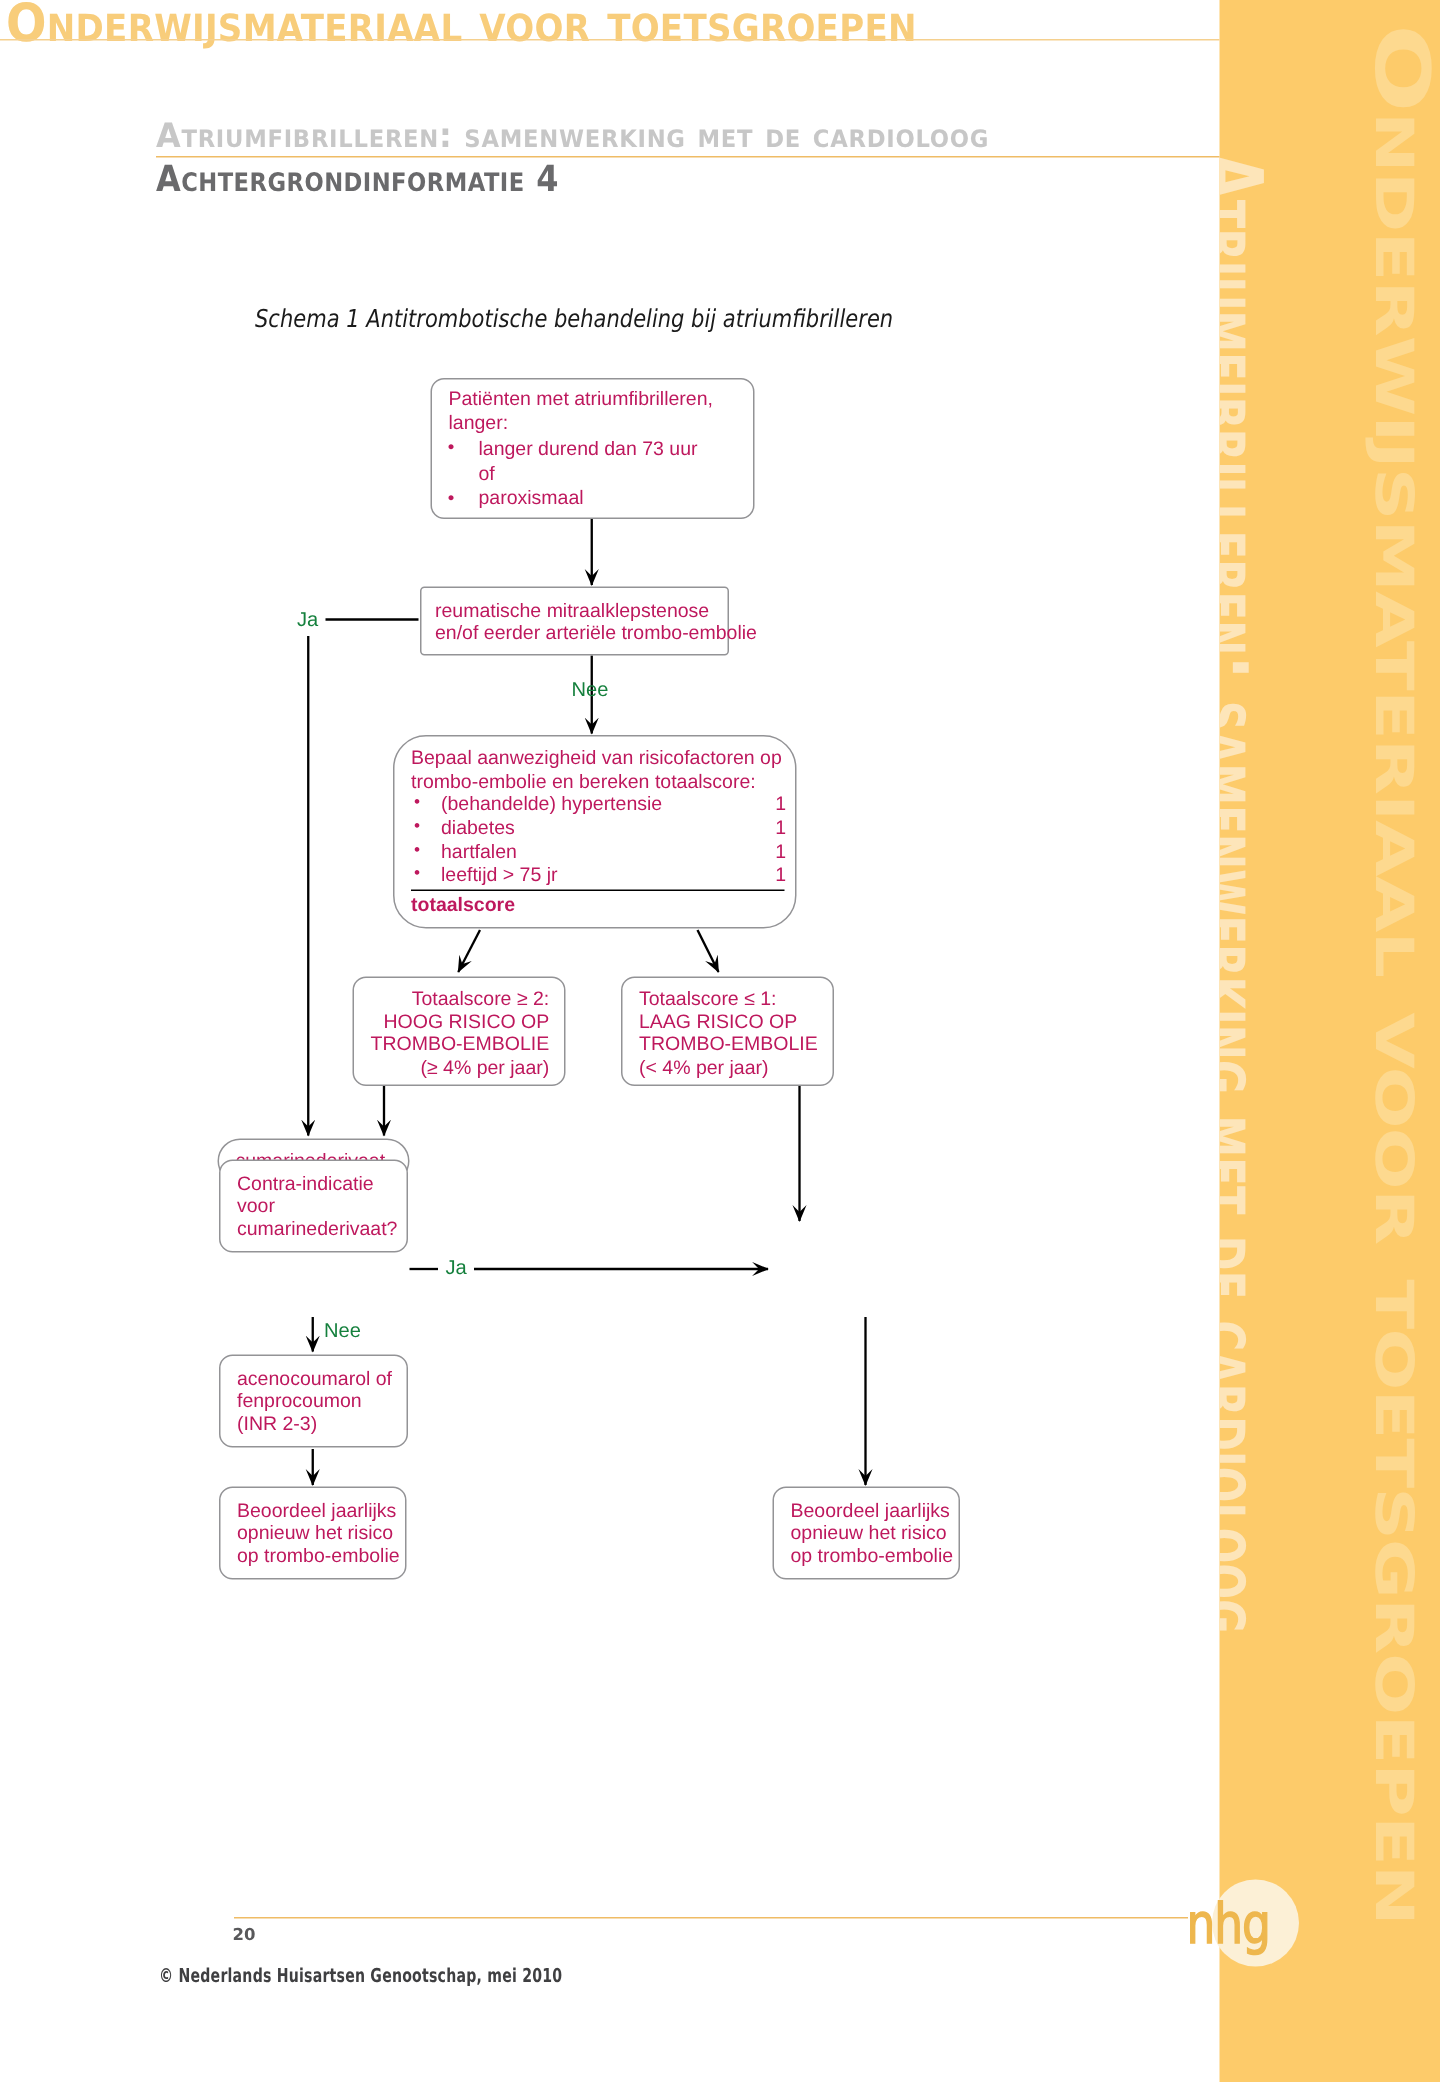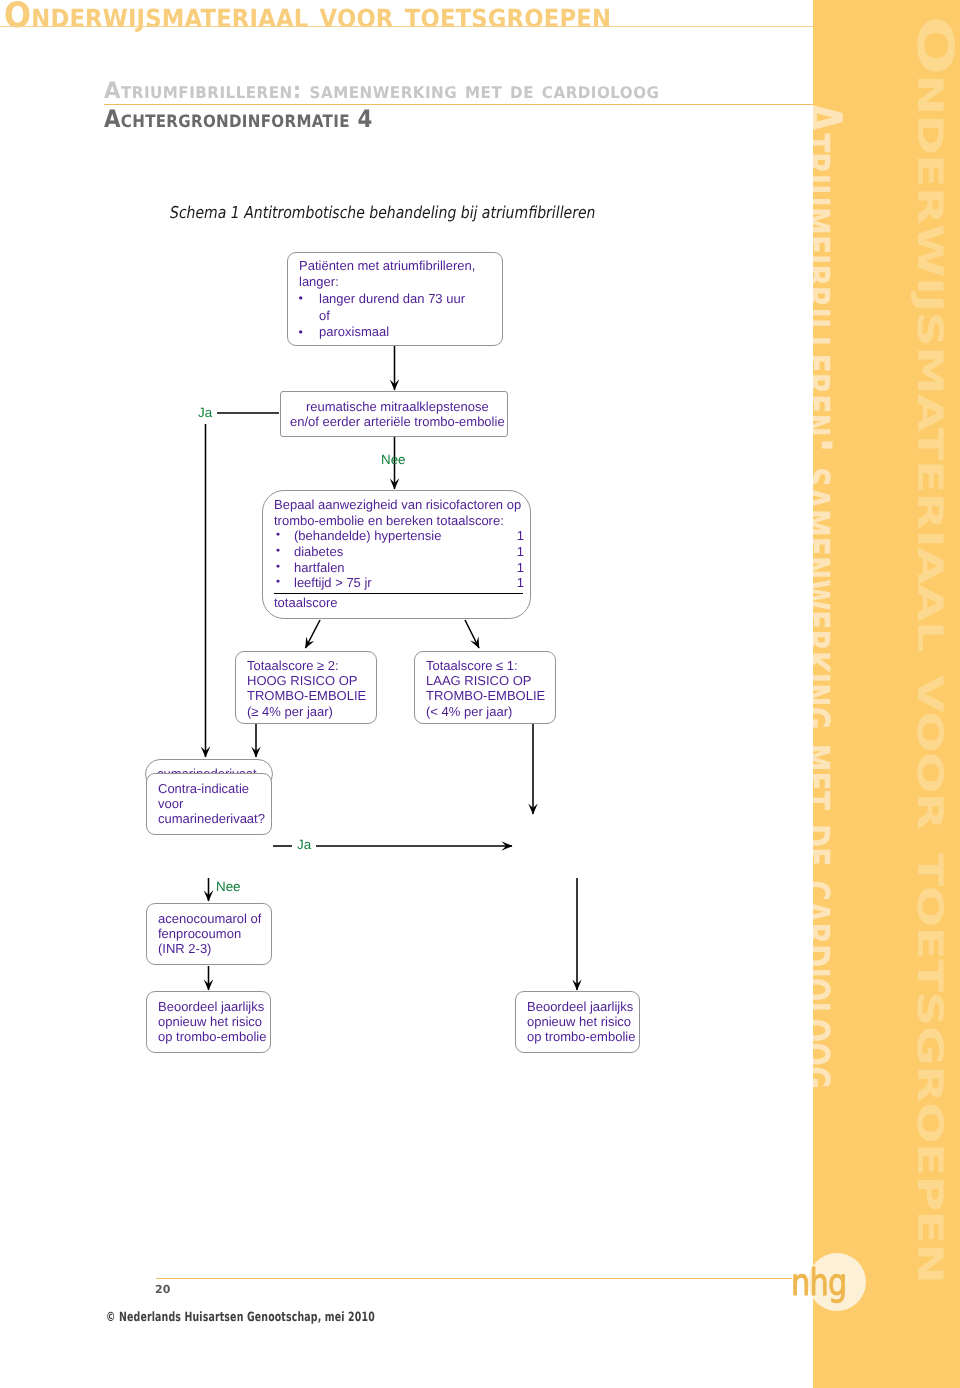--- a/index.html
+++ b/index.html
@@ -50,39 +50,39 @@
   #nhg-disc{position:absolute;left:28px;top:3px;width:58px;height:58px;border-radius:50%;
             background:#fcf0d6;}
   #nhg-txt{position:absolute;left:11px;top:14px;font-family:"DejaVu Sans",sans-serif;
            font-weight:normal;font-size:37px;line-height:37px;color:#eeb74e;letter-spacing:-0.9px;
            -webkit-text-stroke:1px #eeb74e;
            transform:scaleX(0.82);transform-origin:0 0;}
 
   
   #flow{position:absolute;left:0;top:0;width:960px;height:1388px;}
   .nodebox{position:absolute;box-sizing:border-box;border:1px solid #939396;background:#fff;
-           font-size:13.0px;line-height:15.45px;color:#4c1d95;}
+           font-size:13.0px;line-height:15.45px;color:#be185d;}
   .nodebox .t{position:absolute;left:11px;top:6.5px;white-space:nowrap;}
   #b-start .t{top:4.5px;left:11px;}
   #b-rheum .t{top:6.5px;left:9px;}
   .lbl{position:absolute;font-size:13.4px;color:#15803d;line-height:16px;}
   #connectors{position:absolute;left:0;top:0;}
   .bl{position:relative;padding-left:20px;}
   .bl .bul{position:absolute;left:-0.5px;top:-0.5px;font-size:12.5px;}
   .rw{position:relative;padding-left:20px;width:230px;}
   .rw .bul{position:absolute;left:2px;top:0;font-size:11.5px;}
   .rw .rv{position:absolute;right:0;top:0;}
   #risk-rule{border-top:1.4px solid #000;margin-top:2px;width:249px;}
-  #risk-total{font-weight:normal;margin-top:1px;}
+  #risk-total{font-weight:bold;margin-top:1px;}
 
   #b-start {left:287px; top:252px; width:216px; height:94px; border-radius:9px;line-height:16.7px;}
-  #b-rheum {left:280px; top:391px; width:228px; height:46px; border-radius:3px;text-align:center;}
+  #b-rheum {left:280px; top:391px; width:206px; height:46px; border-radius:3px;}
   #b-risk  {left:262px; top:490px; width:269px; height:129px; border-radius:22px;line-height:15.66px;}
   #b-risk .t{top:6px;}
-  #b-high  {left:235px; top:651px; width:142px; height:73px; border-radius:9px;}
+  #b-high  {left:235px; top:651px; width:142px; height:73px; border-radius:9px;text-align:right;}
   #b-low   {left:414px; top:651px; width:142px; height:73px; border-radius:9px;}
   #b-high .t,#b-low .t{top:5.5px;left:11px;}
   #b-cum   {left:145px; top:759px; width:128px; height:30px; border-radius:15px;}
   #b-contra{left:146px; top:773px; width:126px; height:62px; border-radius:9px;}
   #b-asp   {left:513px; top:816px; width:127px; height:60px; border-radius:9px;}
   #b-aceno {left:146px; top:903px; width:126px; height:62px; border-radius:9px;}
   #b-revl  {left:146px; top:991px; width:125px; height:62px; border-radius:9px;}
   #b-revr  {left:515px; top:991px; width:125px; height:62px; border-radius:9px;}
 
   #b-cum .t{top:5.5px;left:11px;}

